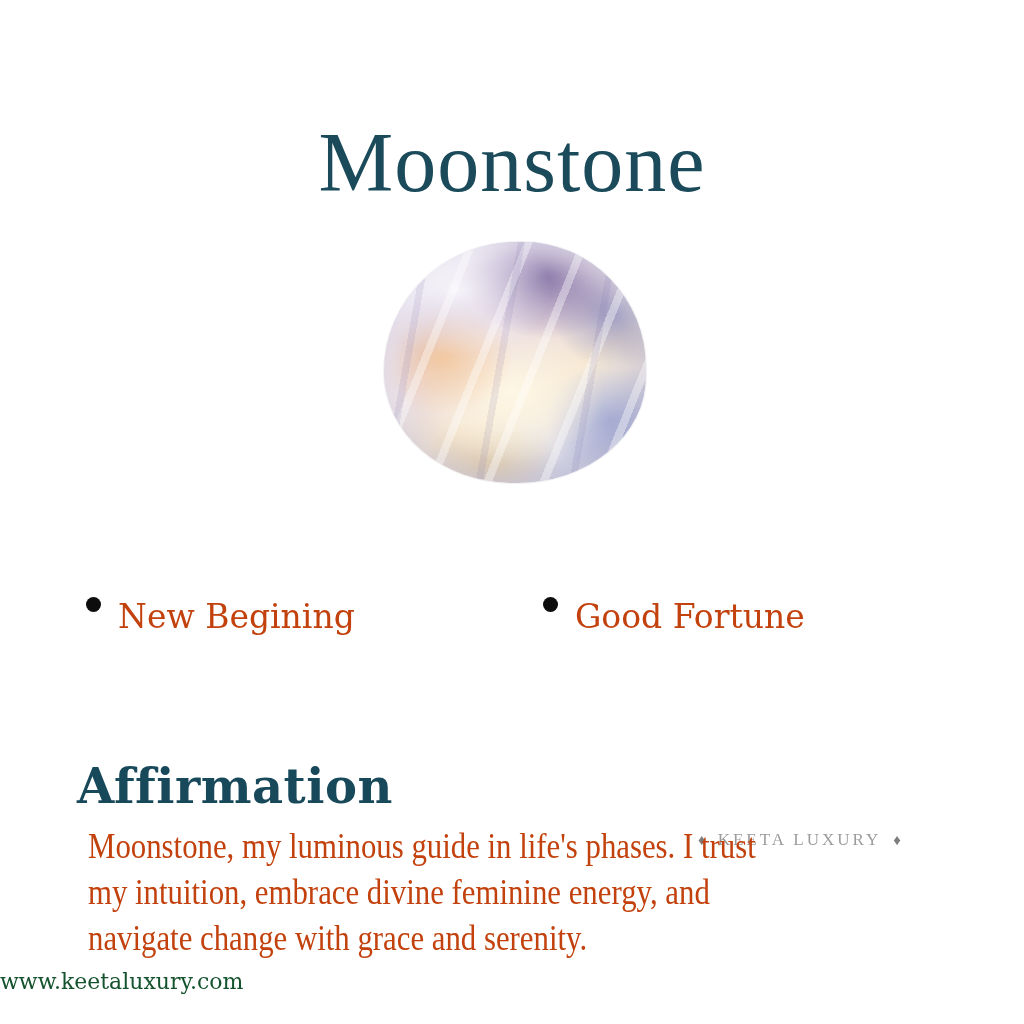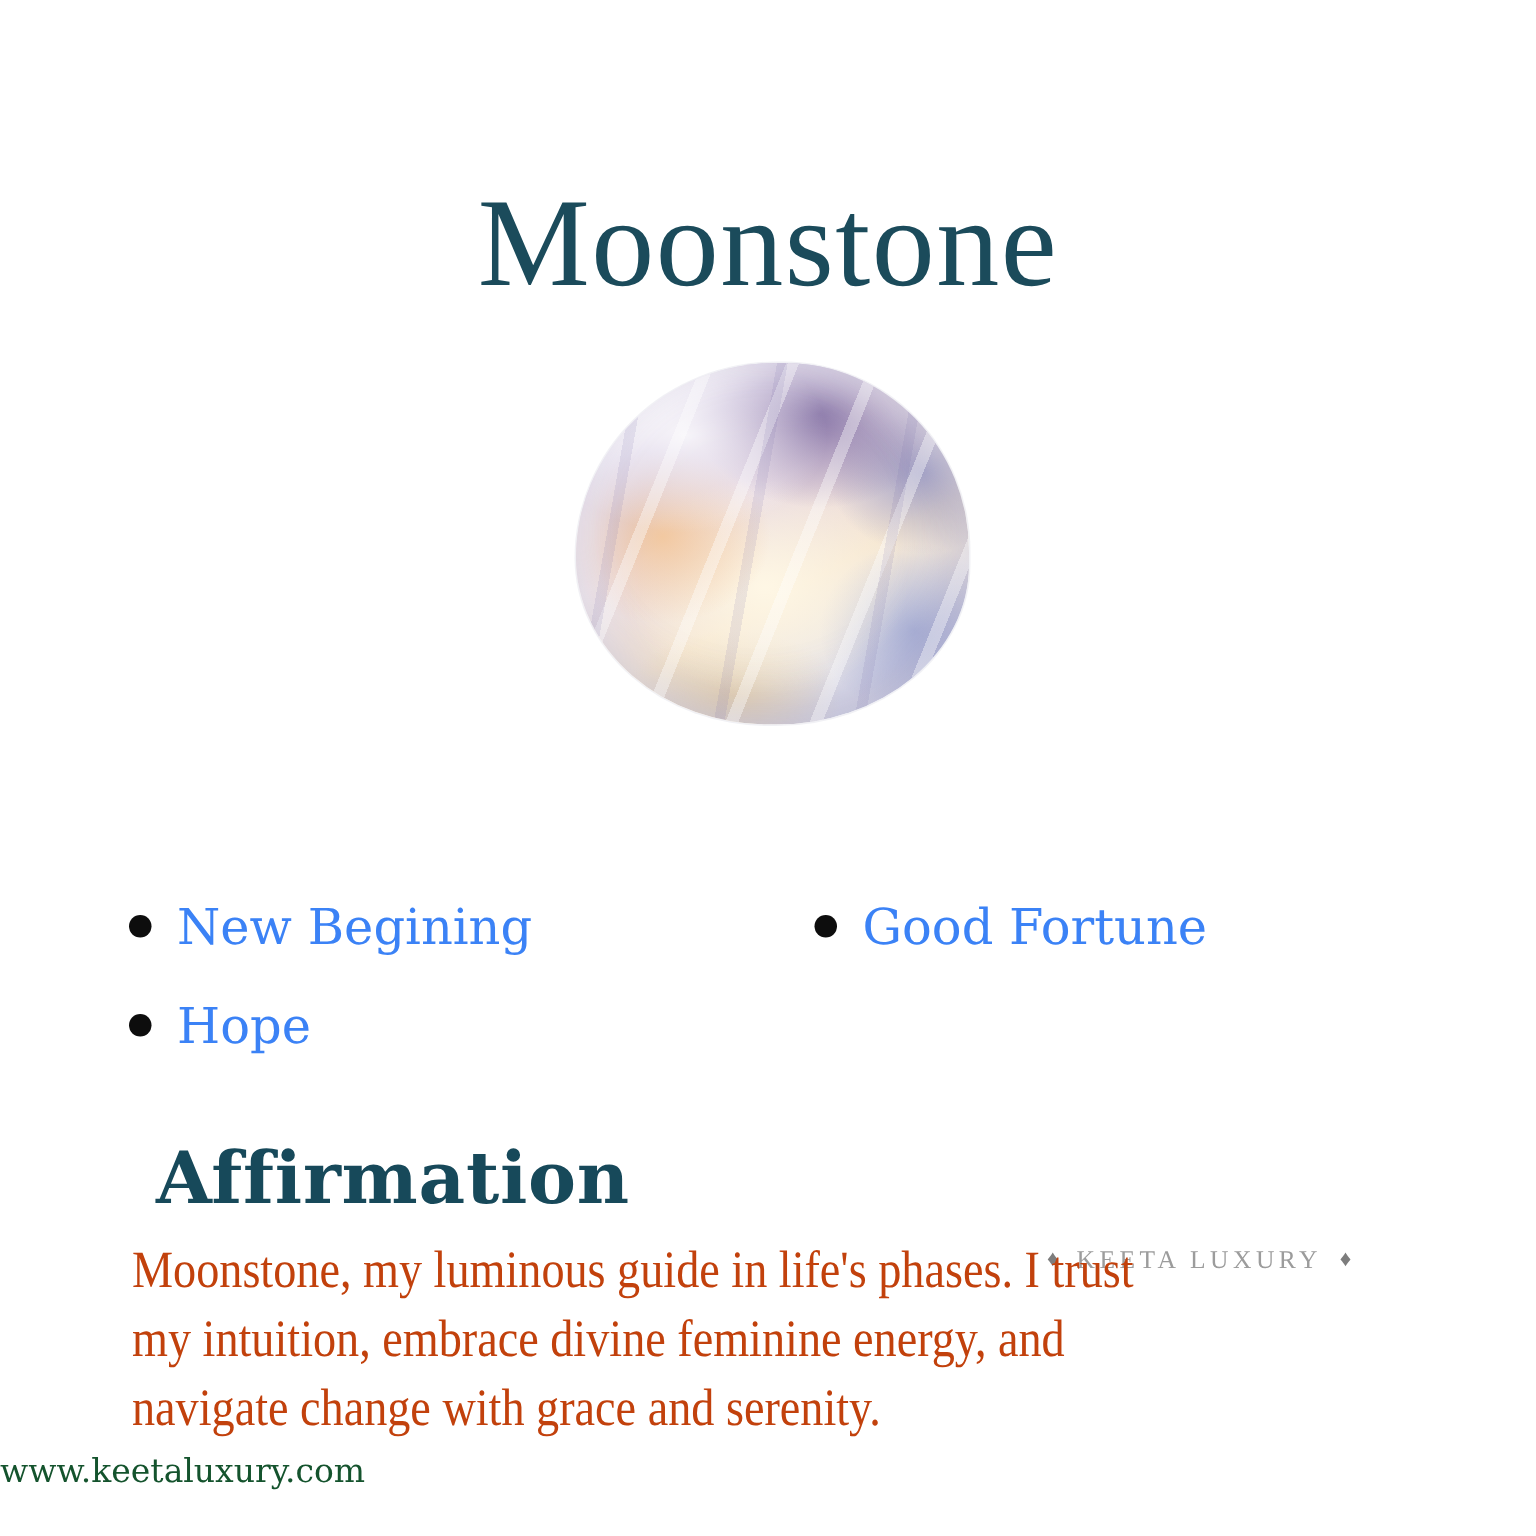--- a/index.html
+++ b/index.html
@@ -67,36 +67,36 @@
   
   .section-heading {
     position: absolute;
     font-family: "DejaVu Serif", serif;
     font-weight: 700;
     font-size: 48px;
     color: #17495a;
     letter-spacing: 0.5px;
   }
   .heading-used-for   { left: 88px; top: 506px; }
-  .heading-affirmation{ left: 104px; top: 758px; }
+  .heading-affirmation{ left: 77px; top: 758px; }
 
   
   .uses {
     position: absolute;
     left: 86px; top: 597px;
     display: grid;
     grid-template-columns: 457px auto;
     row-gap: 26px;
   }
   .use-item {
-    display: flex; align-items: center; gap: 17px;
+    display: flex; align-items: flex-start; gap: 17px;
     height: 40px;
     font-family: "DejaVu Serif", serif;
     font-size: 33px;
-    color: #3b82f6;
+    color: #c2410c;
     white-space: nowrap;
   }
   .use-dot {
     width: 15px; height: 15px; border-radius: 50%;
     background: #0d0d0d; flex: none;
   }
 
   
   .affirmation-body {
     position: absolute;
@@ -147,24 +147,20 @@
 
   <div class="uses">
     <div class="use-item">
       <span class="use-dot"></span>
       <span>New Begining</span>
     </div>
     <div class="use-item">
       <span class="use-dot"></span>
       <span>Good Fortune</span>
     </div>
-    <div class="use-item">
-      <span class="use-dot"></span>
-      <span>Hope</span>
-    </div>
   </div>
 
   <div class="section-heading heading-affirmation">Affirmation</div>
 
   <div class="watermark">
     <span class="wm-diamond">♦</span>
     <span class="wm-text">KEETA LUXURY</span>
     <span class="wm-diamond">♦</span>
   </div>
 

